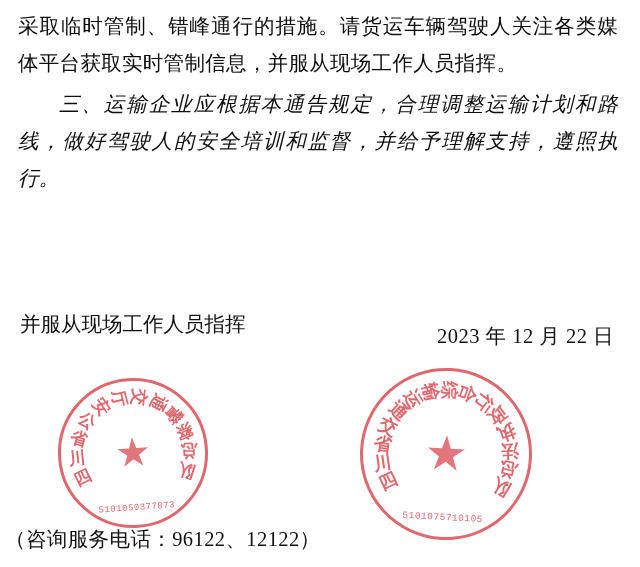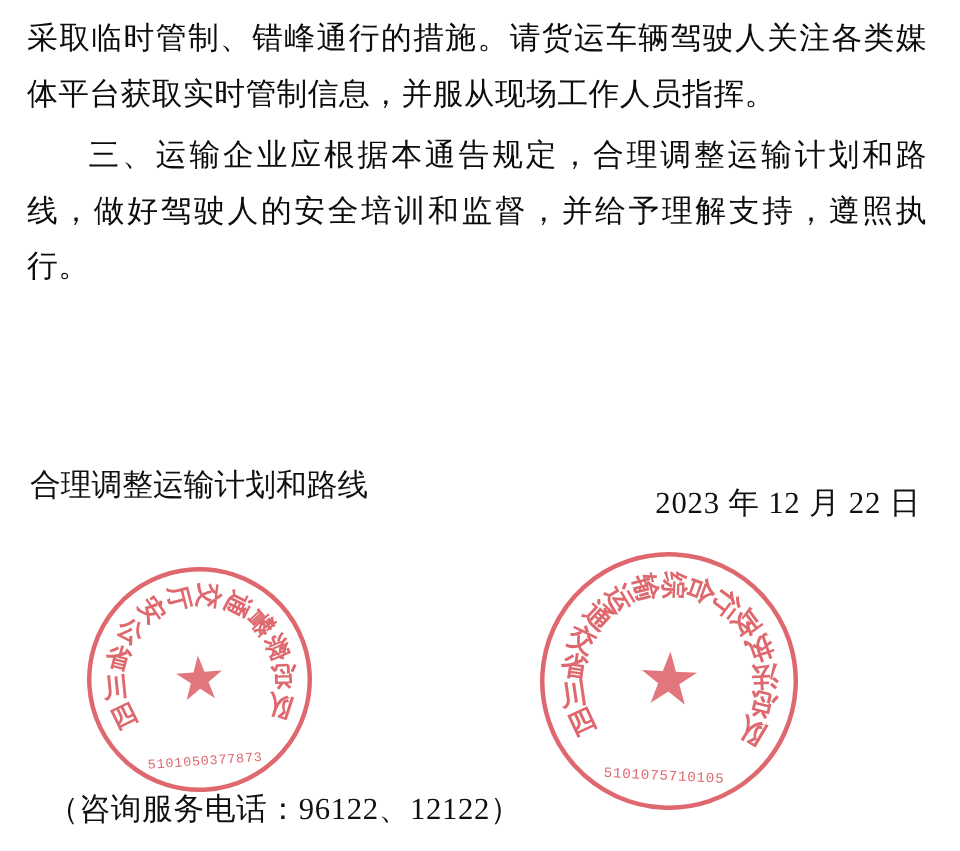--- a/index.html
+++ b/index.html
@@ -26,20 +26,21 @@
     font-size: 20.5px;
     line-height: 37px;
     letter-spacing: 0.3px;
     text-align: justify;
     text-justify: inter-ideograph;
     margin: 0 0 4px 0;
     color: #0d0d0d;
   }
   .indent {
     text-indent: 2em;
+    font-style: italic;
   }
   .signature-block {
     position: relative;
     margin-top: 64px;
     height: 150px;
   }
   .sig-row {
     position: absolute;
     top: 48px;
     left: 2px;
@@ -58,21 +59,21 @@
     text-align: center;
   }
   .sig-date {
     margin-top: 12px;
     font-size: 20.5px;
     letter-spacing: 0.5px;
     text-align: center;
   }
   .phone-line {
     position: absolute;
-    left: 32px;
+    left: 5px;
     bottom: 14px;
     font-size: 20.5px;
     letter-spacing: 0.4px;
   }
   
   .seal {
     position: absolute;
     border-radius: 50%;
     border: 3px solid #d8474f;
     color: #d8474f;
@@ -145,21 +146,21 @@
 
 <div class="page">
 
   <p class="para">采取临时管制、错峰通行的措施。请货运车辆驾驶人关注各类媒体平台获取实时管制信息，并服从现场工作人员指挥。</p>
 
   <p class="para indent">三、运输企业应根据本通告规定，合理调整运输计划和路线，做好驾驶人的安全培训和监督，并给予理解支持，遵照执行。</p>
 
 
   <div class="signature-block">
     <div class="sig-row">
-      <div class="sig-left">合理调整运输计划和路线</div>
+      <div class="sig-left">并服从现场工作人员指挥</div>
       <div class="sig-right">
         <div class="sig-date">2023 年 12 月 22 日</div>
       </div>
     </div>
   </div>
 
   <div class="phone-line">（咨询服务电话：96122、12122）</div>
 
   <div class="seal seal-1">
     <div class="ring-text">

